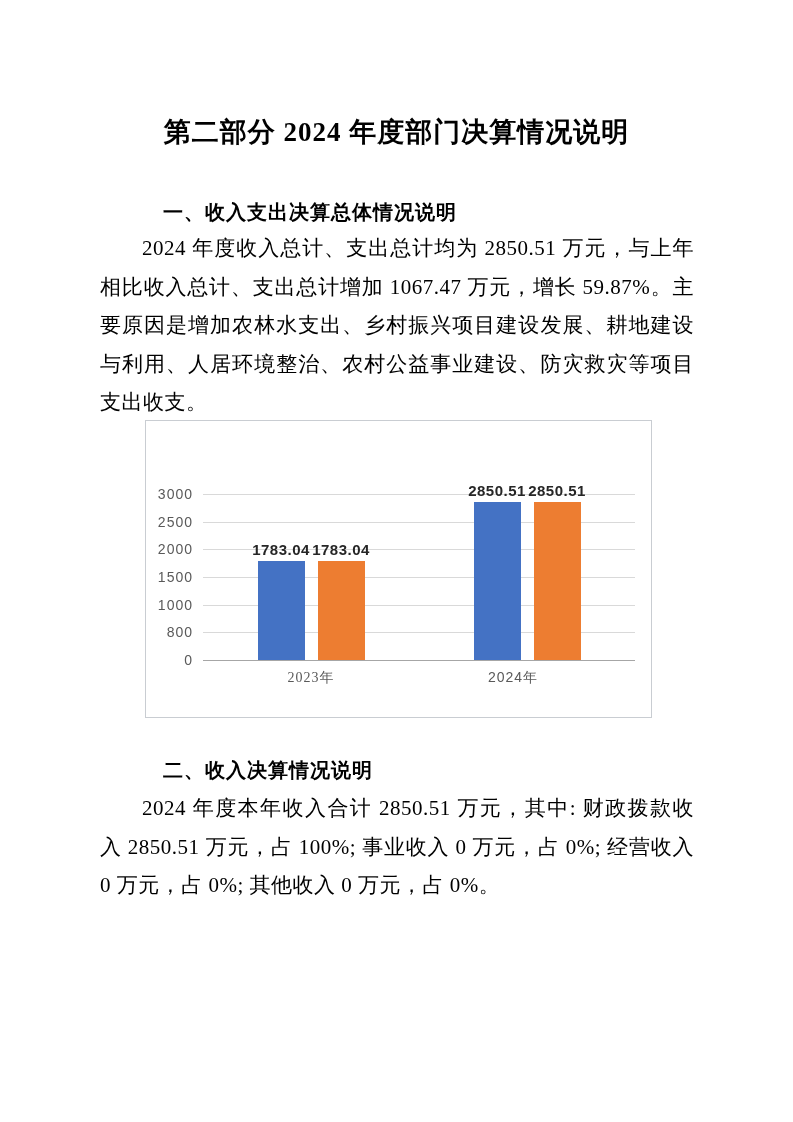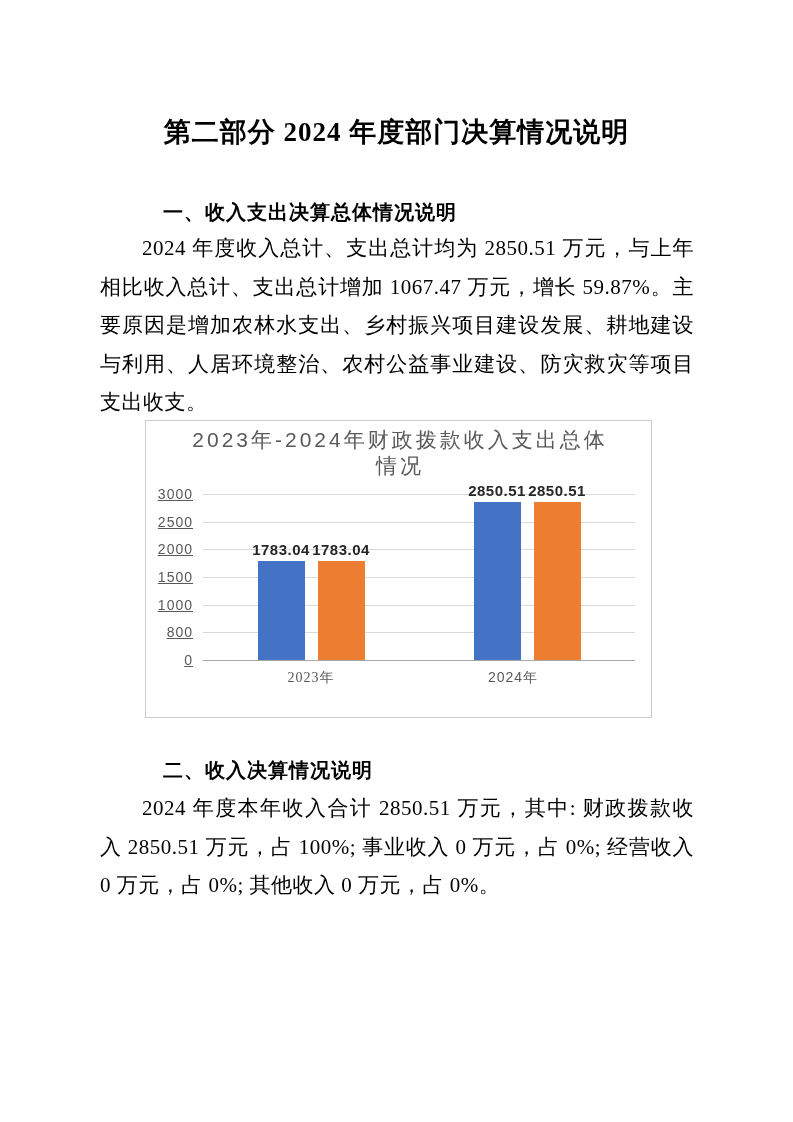--- a/index.html
+++ b/index.html
@@ -31,21 +31,21 @@
   }
   .chart-title {
     position:absolute; top:6px; left:44px; width:420px;
     text-align:center; font-size:21px; line-height:26px;
     color:#595959; letter-spacing:3px;
   }
   .gridline { position:absolute; height:1px; background:#d9d9d9; }
   .axis-baseline { position:absolute; height:1px; background:#a6a6a6; }
   .ytick {
     position:absolute; left:0; width:47px; text-align:right;
-    font-size:14px; color:#595959; letter-spacing:1px;text-decoration:underline;
+    font-size:14px; color:#595959; letter-spacing:1px;
   }
   .xtick {
     position:absolute; width:120px; text-align:center;
     font-size:14px; color:#595959; letter-spacing:1px;
   }
   .bar { position:absolute; }
   .bar-label {
     position:absolute; width:90px; text-align:center;
     font-size:15px; font-weight:bold; color:#262626; letter-spacing:0.5px;
     white-space:nowrap;
@@ -63,21 +63,20 @@
 
 <div class="page">
 
   <h1 class="doc-title">第二部分 2024 年度部门决算情况说明</h1>
 
   <h2 class="sec-heading" style="top:199px">一、收入支出决算总体情况说明</h2>
 
   <p class="para" style="top:229px">2024 年度收入总计、支出总计均为 2850.51 万元，与上年相比收入总计、支出总计增加 1067.47 万元，增长 59.87%。主要原因是增加农林水支出、乡村振兴项目建设发展、耕地建设与利用、人居环境整治、农村公益事业建设、防灾救灾等项目支出收支。</p>
 
   <figure class="chart">
-    <div class="chart-title">2023年-2024年财政拨款收入支出总体情况</div>
     <div id="chart-canvas">
         <div class="ytick" style="top: 231px; color: rgb(89, 89, 89);">0</div>
         <div class="gridline" style="left: 57px; width: 432px; top: 211.3px; background: rgb(217, 217, 217);"></div>
         <div class="ytick" style="top: 203.3px; color: rgb(89, 89, 89);">800</div>
         <div class="gridline" style="left: 57px; width: 432px; top: 183.7px; background: rgb(217, 217, 217);"></div>
         <div class="ytick" style="top: 175.7px; color: rgb(89, 89, 89);">1000</div>
         <div class="gridline" style="left: 57px; width: 432px; top: 156px; background: rgb(217, 217, 217);"></div>
         <div class="ytick" style="top: 148px; color: rgb(89, 89, 89);">1500</div>
         <div class="gridline" style="left: 57px; width: 432px; top: 128.3px; background: rgb(217, 217, 217);"></div>
         <div class="ytick" style="top: 120.3px; color: rgb(89, 89, 89);">2000</div>

